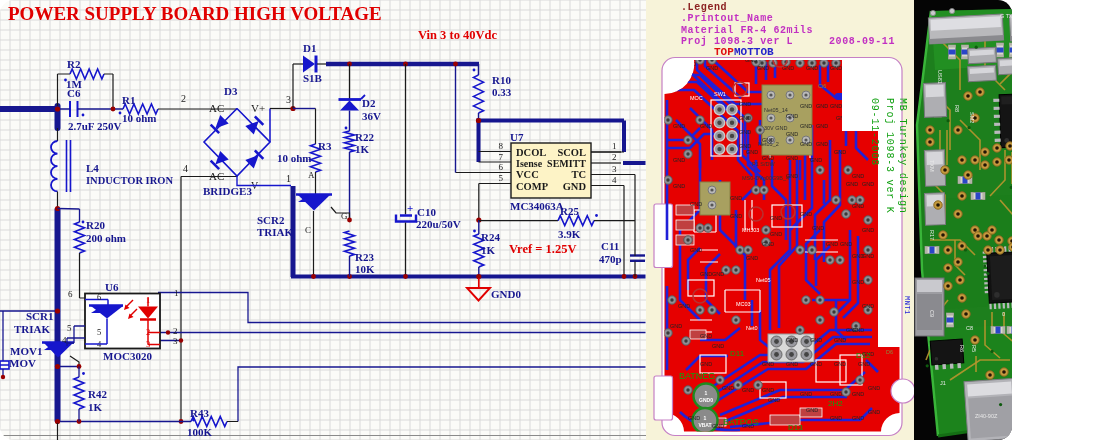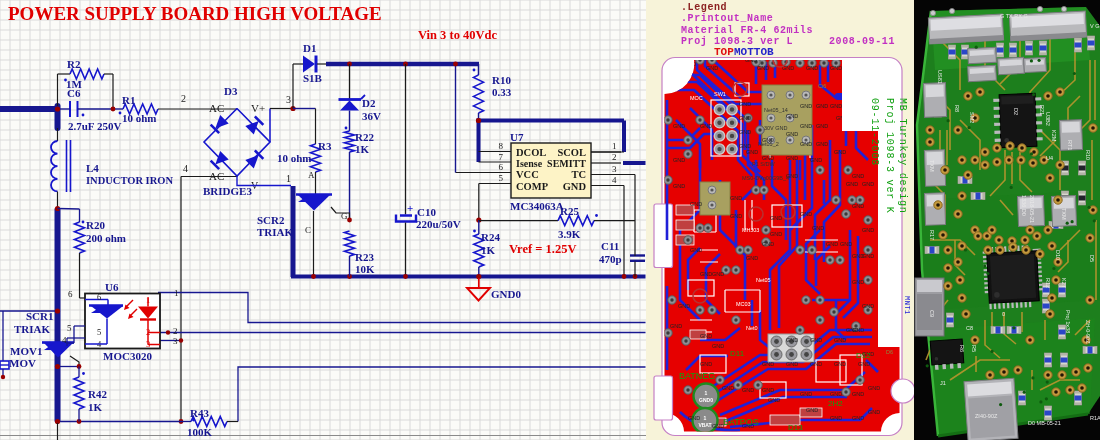--- a/index.html
+++ b/index.html
@@ -1,15 +1,15 @@
 <!DOCTYPE html>
 <html><head><meta charset="utf-8">
 <style>
 html,body{margin:0;padding:0;background:#fff;}
-#wrap{position:relative;width:1100px;height:440px;overflow:hidden;}
+#wrap{position:relative;width:1012px;height:440px;overflow:hidden;border-radius:14px;}
 </style></head>
 <body>
 <div id="wrap">
 <svg width="1100" height="440" viewBox="0 0 1100 440">
 <g>
 <rect x="0" y="0" width="646" height="440" fill="#fbfbf8"></rect>
 <path d="M0,0V440 M10,0V440 M20,0V440 M30,0V440 M40,0V440 M50,0V440 M60,0V440 M70,0V440 M80,0V440 M90,0V440 M100,0V440 M110,0V440 M120,0V440 M130,0V440 M140,0V440 M150,0V440 M160,0V440 M170,0V440 M180,0V440 M190,0V440 M200,0V440 M210,0V440 M220,0V440 M230,0V440 M240,0V440 M250,0V440 M260,0V440 M270,0V440 M280,0V440 M290,0V440 M300,0V440 M310,0V440 M320,0V440 M330,0V440 M340,0V440 M350,0V440 M360,0V440 M370,0V440 M380,0V440 M390,0V440 M400,0V440 M410,0V440 M420,0V440 M430,0V440 M440,0V440 M450,0V440 M460,0V440 M470,0V440 M480,0V440 M490,0V440 M500,0V440 M510,0V440 M520,0V440 M530,0V440 M540,0V440 M550,0V440 M560,0V440 M570,0V440 M580,0V440 M590,0V440 M600,0V440 M610,0V440 M620,0V440 M630,0V440 M640,0V440 M0,0H646 M0,10H646 M0,20H646 M0,30H646 M0,40H646 M0,50H646 M0,60H646 M0,70H646 M0,80H646 M0,90H646 M0,100H646 M0,110H646 M0,120H646 M0,130H646 M0,140H646 M0,150H646 M0,160H646 M0,170H646 M0,180H646 M0,190H646 M0,200H646 M0,210H646 M0,220H646 M0,230H646 M0,240H646 M0,250H646 M0,260H646 M0,270H646 M0,280H646 M0,290H646 M0,300H646 M0,310H646 M0,320H646 M0,330H646 M0,340H646 M0,350H646 M0,360H646 M0,370H646 M0,380H646 M0,390H646 M0,400H646 M0,410H646 M0,420H646 M0,430H646 M0,440H646" stroke="#d9d9d9" stroke-width="1" fill="none"></path>
 <line x1="0" y1="435.5" x2="646" y2="435.5" stroke="#8a8a8a" stroke-width="1" stroke-linecap="butt"></line>
 <text x="8" y="20" font-family="Liberation Serif" font-size="19" font-weight="bold" fill="#e00000" text-anchor="start">POWER SUPPLY BOARD HIGH VOLTAGE</text>
 <text x="418" y="39" font-family="Liberation Serif" font-size="12.5" font-weight="bold" fill="#e00000" text-anchor="start">Vin 3 to  40Vdc</text>

